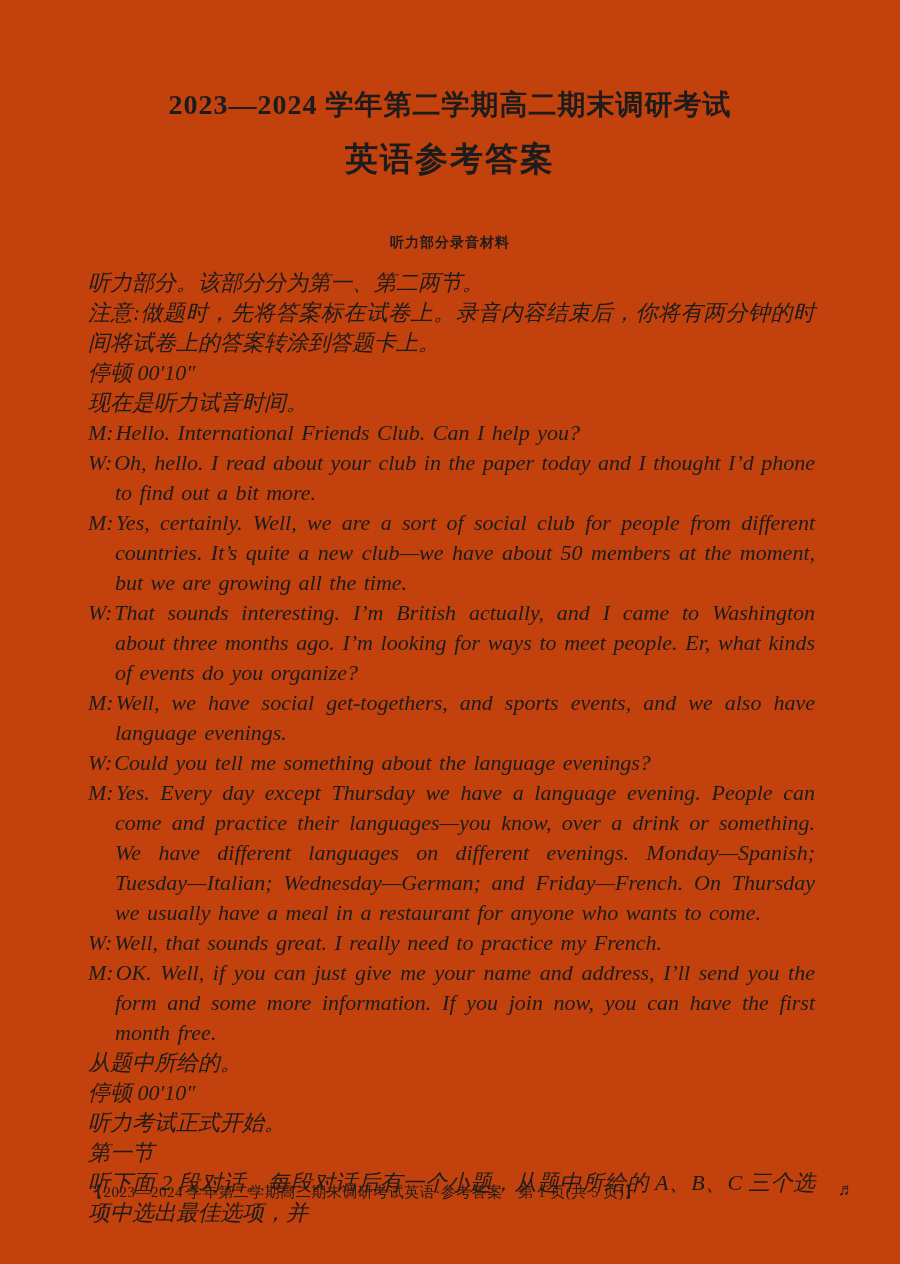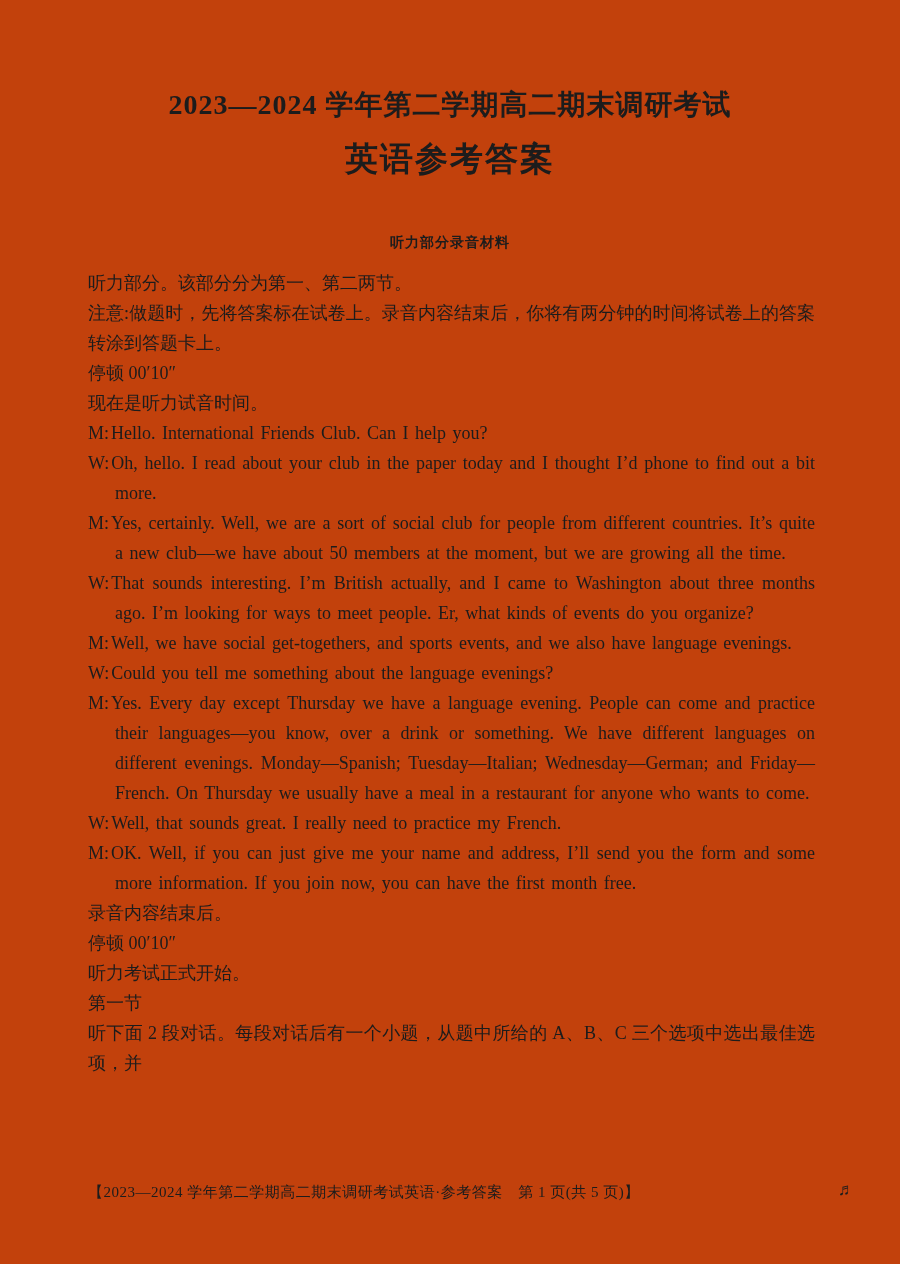--- a/index.html
+++ b/index.html
@@ -38,23 +38,24 @@
     margin: 0;
     padding-top: 44px;
     text-align: center;
     font-size: 14px;
     font-weight: bold;
     letter-spacing: 1px;
     line-height: 1.2;
   }
   .transcript {
     margin: 16px 85px 0 88px;
-    font-size: 18px;
+    font-size: 22px;
     line-height: 30px;
     text-align: justify;
+    font-style: italic;
   }
   .tline {
     margin: 0;
   }
   .tline.dlg {
     padding-left: 27px;
     text-indent: -27px;
     word-spacing: 2px;
   }
   .spk {
@@ -95,21 +96,21 @@
       <div class="tline">现在是听力试音时间。</div>
       <div class="tline dlg"><span class="spk">M:</span>Hello.  International Friends Club.  Can I help you?</div>
       <div class="tline dlg"><span class="spk">W:</span>Oh, hello.  I read about your club in the paper today and I thought I’d phone to find out a bit more.</div>
       <div class="tline dlg"><span class="spk">M:</span>Yes, certainly.  Well, we are a sort of social club for people from different countries.  It’s quite a new club—we have about 50 members at the moment, but we are growing all the time.</div>
       <div class="tline dlg"><span class="spk">W:</span>That sounds interesting.  I’m British actually, and I came to Washington about three months ago.  I’m looking for ways to meet people.  Er, what kinds of events do you organize?</div>
       <div class="tline dlg"><span class="spk">M:</span>Well, we have social get-togethers, and sports events, and we also have language evenings.</div>
       <div class="tline dlg"><span class="spk">W:</span>Could you tell me something about the language evenings?</div>
       <div class="tline dlg"><span class="spk">M:</span>Yes.  Every day except Thursday we have a language evening.  People can come and practice their languages—you know, over a drink or something.  We have different languages on different evenings.  Monday—Spanish; Tuesday—Italian; Wednesday—German; and Friday—French.  On Thursday we usually have a meal in a restaurant for anyone who wants to come.</div>
       <div class="tline dlg"><span class="spk">W:</span>Well, that sounds great.  I really need to practice my French.</div>
       <div class="tline dlg"><span class="spk">M:</span>OK.  Well, if you can just give me your name and address, I’ll send you the form and some more information.  If you join now, you can have the first month free.</div>
-      <div class="tline">录音内容结束后。</div>
+      <div class="tline">从题中所给的。</div>
       <div class="tline">停顿 00′10″</div>
       <div class="tline">听力考试正式开始。</div>
       <div class="tline">第一节</div>
       <div class="tline">听下面 2 段对话。每段对话后有一个小题，从题中所给的 A、B、C 三个选项中选出最佳选项，并</div>
     </div>
 
   <div class="footer">【2023—2024 学年第二学期高二期末调研考试英语·参考答案　第 1 页(共 5 页)】</div>
 
   <div class="music-note">♬</div>
 

